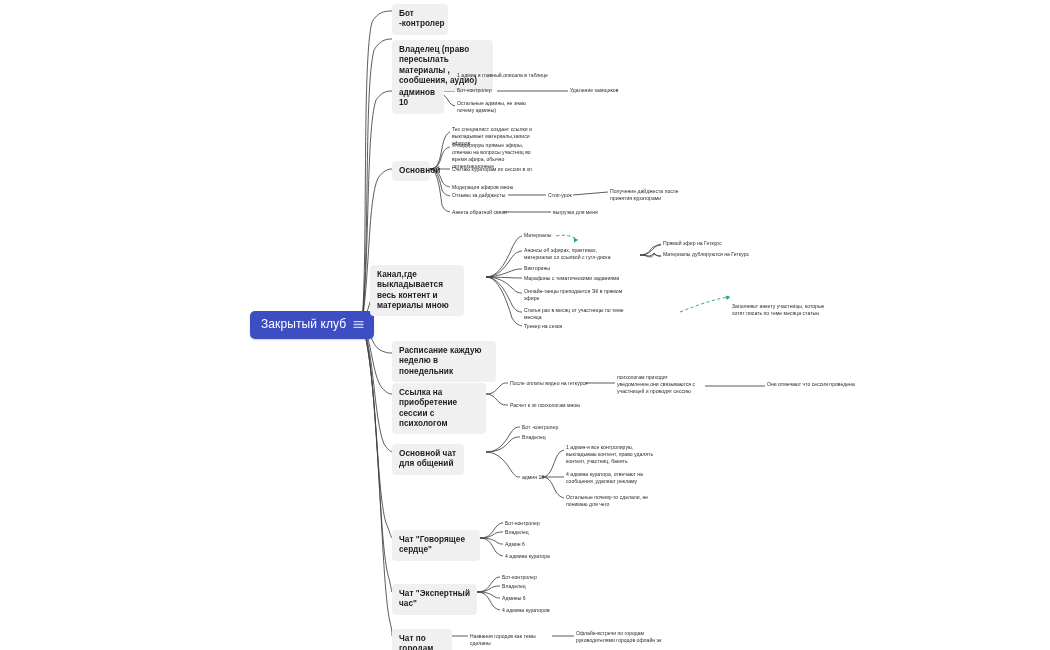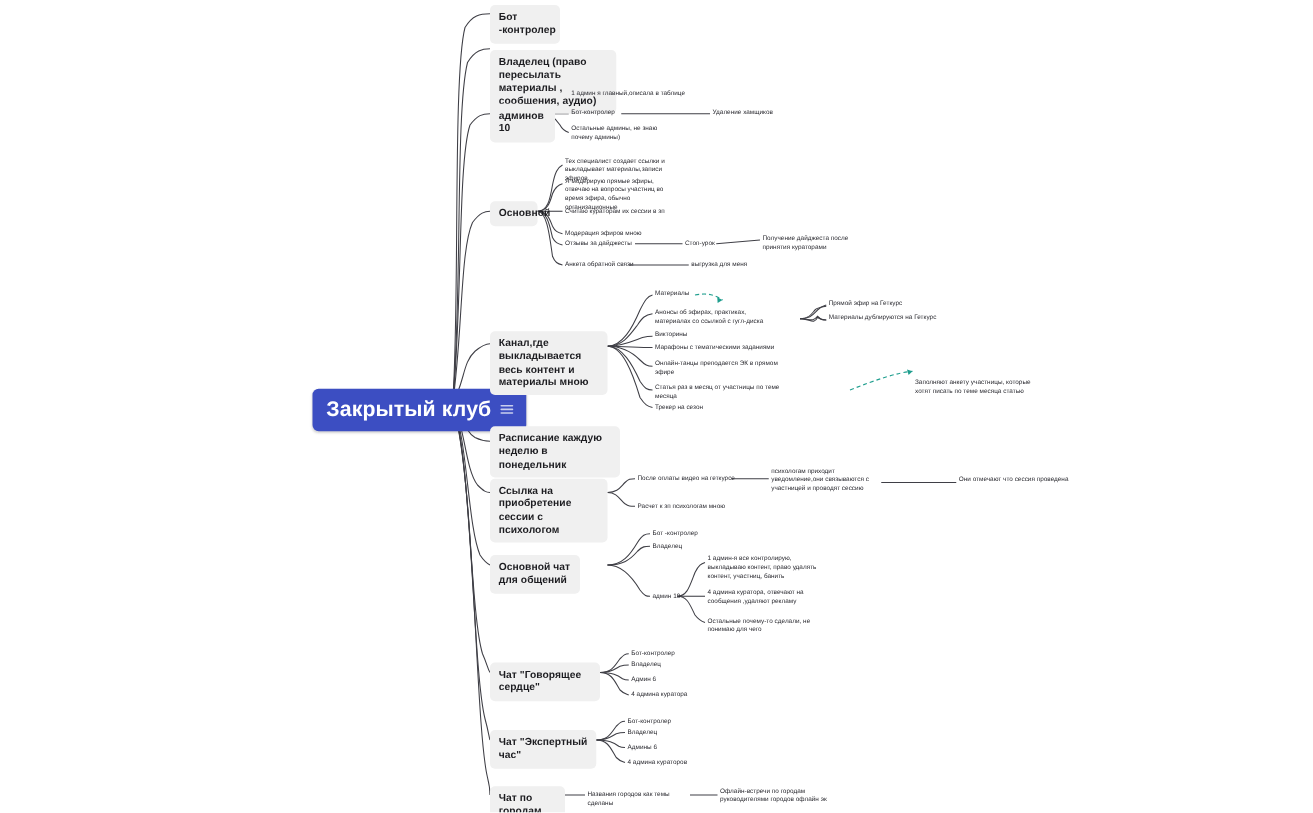--- a/index.html
+++ b/index.html
@@ -24,22 +24,22 @@
   }
   .node {
     position: absolute;
     white-space: pre-line;
     line-height: 1.25;
   }
   
   .root {
     background: #3c4ec2;
     color: #ffffff;
-    font-weight: bold;
-    font-size: 17px;
+    font-weight: normal;
+    font-size: 12px;
     padding: 6px 10px 7px 11px;
     border-radius: 5px;
     display: flex;
     align-items: center;
     gap: 7px;
     box-shadow: 0 1px 2px rgba(0,0,0,0.18);
   }
   .root-label { letter-spacing: .1px; }
   .menu-icon { display: block; }
   
@@ -157,21 +157,21 @@
   </div>
 
   <div class="node topic" style="left:392px; top:4px; width:56px;">Бот -контролер</div>
 
   <div class="node topic" style="left:392px; top:17px; width:101px;margin-top:23px;">Владелец (право пересылать материалы , сообщения, аудио)</div>
 
   <div class="node topic" style="left:392px; top:83px; width:52px;">админов 10</div>
 
   <div class="node topic" style="left:392px; top:161px; width:38px;">Основной</div>
 
-  <div class="node topic" style="left:392px; top:265px; width:94px;">Канал,где выкладывается весь контент и материалы мною</div>
+  <div class="node topic" style="left:370px; top:265px; width:94px;">Канал,где выкладывается весь контент и материалы мною</div>
 
   <div class="node topic" style="left:392px; top:341px; width:104px;">Расписание каждую неделю в понедельник</div>
 
   <div class="node topic" style="left:392px; top:383px; width:94px;">Ссылка на приобретение сессии с психологом</div>
 
   <div class="node topic" style="left:392px; top:444px; width:72px;">Основной чат для общений</div>
 
   <div class="node topic" style="left:392px; top:530px; width:88px;">Чат "Говорящее сердце"</div>
 
   <div class="node topic" style="left:392px; top:584px; width:85px;">Чат "Экспертный час"</div>

